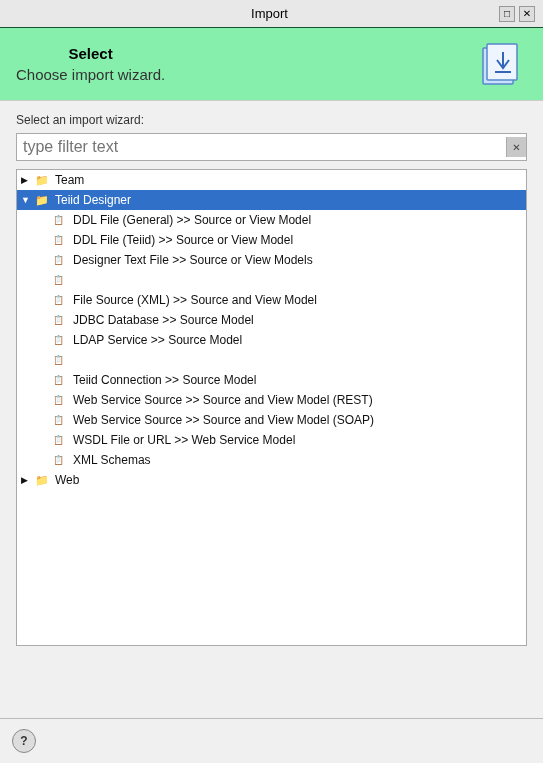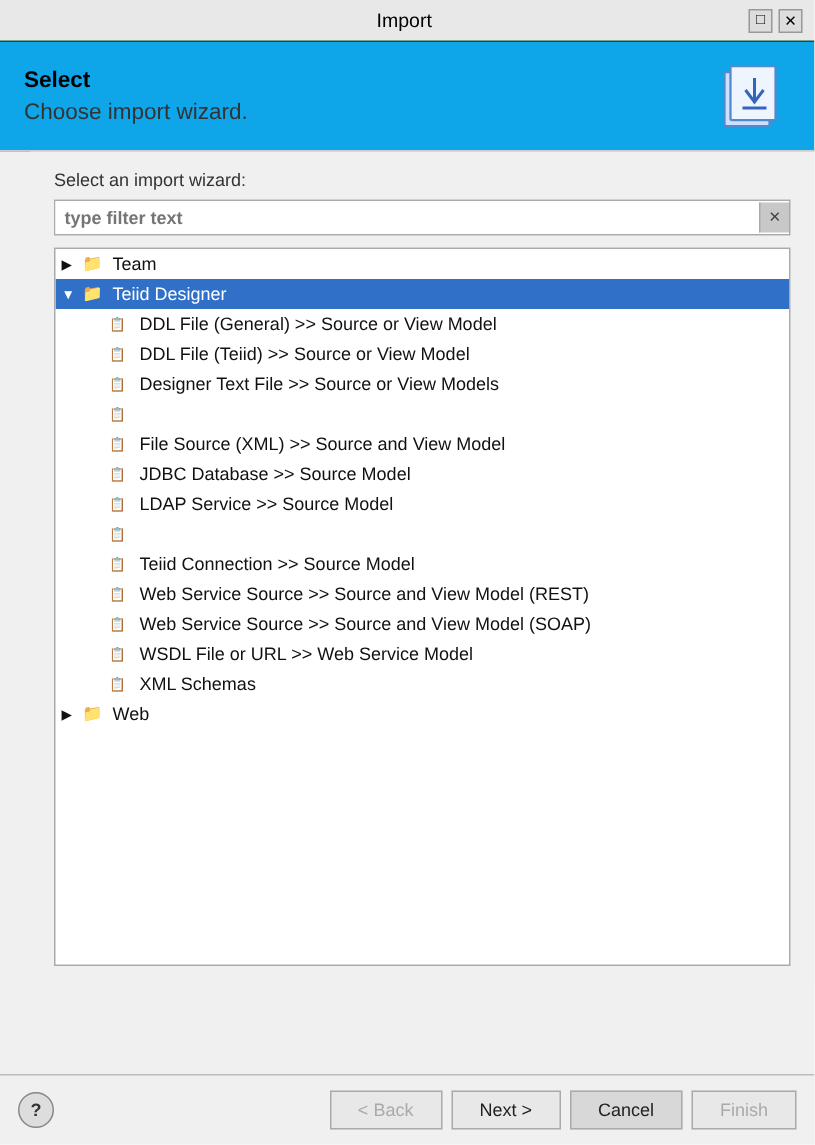--- a/index.html
+++ b/index.html
@@ -38,26 +38,27 @@
       border: 1px solid #999;
       background: #ddd;
       cursor: pointer;
       display: flex;
       align-items: center;
       justify-content: center;
       font-size: 10px;
     }
     
     .header {
-      background: #0ea5e9;
+      background: #86efac;
       padding: 12px 16px;
       display: flex;
       align-items: center;
       justify-content: space-between;
       border-bottom: 1px solid #ccc;
+      text-align: center;
     }
     .header-text {}
     .header-title {
       font-size: 15px;
       font-weight: bold;
       margin-bottom: 4px;
     }
     .header-subtitle {
       font-size: 15px;
       color: #333;
@@ -66,42 +67,40 @@
       width: 48px;
       height: 48px;
     }
     
     .content {
       background: #f0f0f0;
       padding: 12px 16px;
       flex: 1;
       display: flex;
       flex-direction: column;
-      margin-left: 20px;
     }
     .filter-label {
       font-size: 12px;
       margin-bottom: 6px;
       color: #333;
     }
     .filter-row {
       display: flex;
       align-items: center;
       margin-bottom: 8px;
       border: 1px solid #aaa;
       background: white;
     }
     .filter-input {
       flex: 1;
       border: none;
       outline: none;
       padding: 4px 6px;
-      font-size: 12px;
+      font-size: 16px;
       color: #c2410c;
-      font-weight: bold;
     }
     .filter-clear {
       width: 20px;
       height: 20px;
       background: #c8c8c8;
       display: flex;
       align-items: center;
       justify-content: center;
       cursor: pointer;
       font-size: 10px;
@@ -323,19 +322,13 @@
         <span class="tree-icon icon-folder">📁</span>
         <span>Web</span>
       </div>
     </div>
 </div>
 
 <div class="bottom-spacer"></div>
 
 <div class="buttonbar">
   <div class="help-btn">?</div>
-  <div class="nav-buttons">
-    <button class="btn" disabled="">&lt; Back</button>
-    <button class="btn">Next &gt;</button>
-    <button class="btn cancel-btn">Cancel</button>
-    <button class="btn" disabled="">Finish</button>
-  </div>
 </div>
 
 </body></html>

